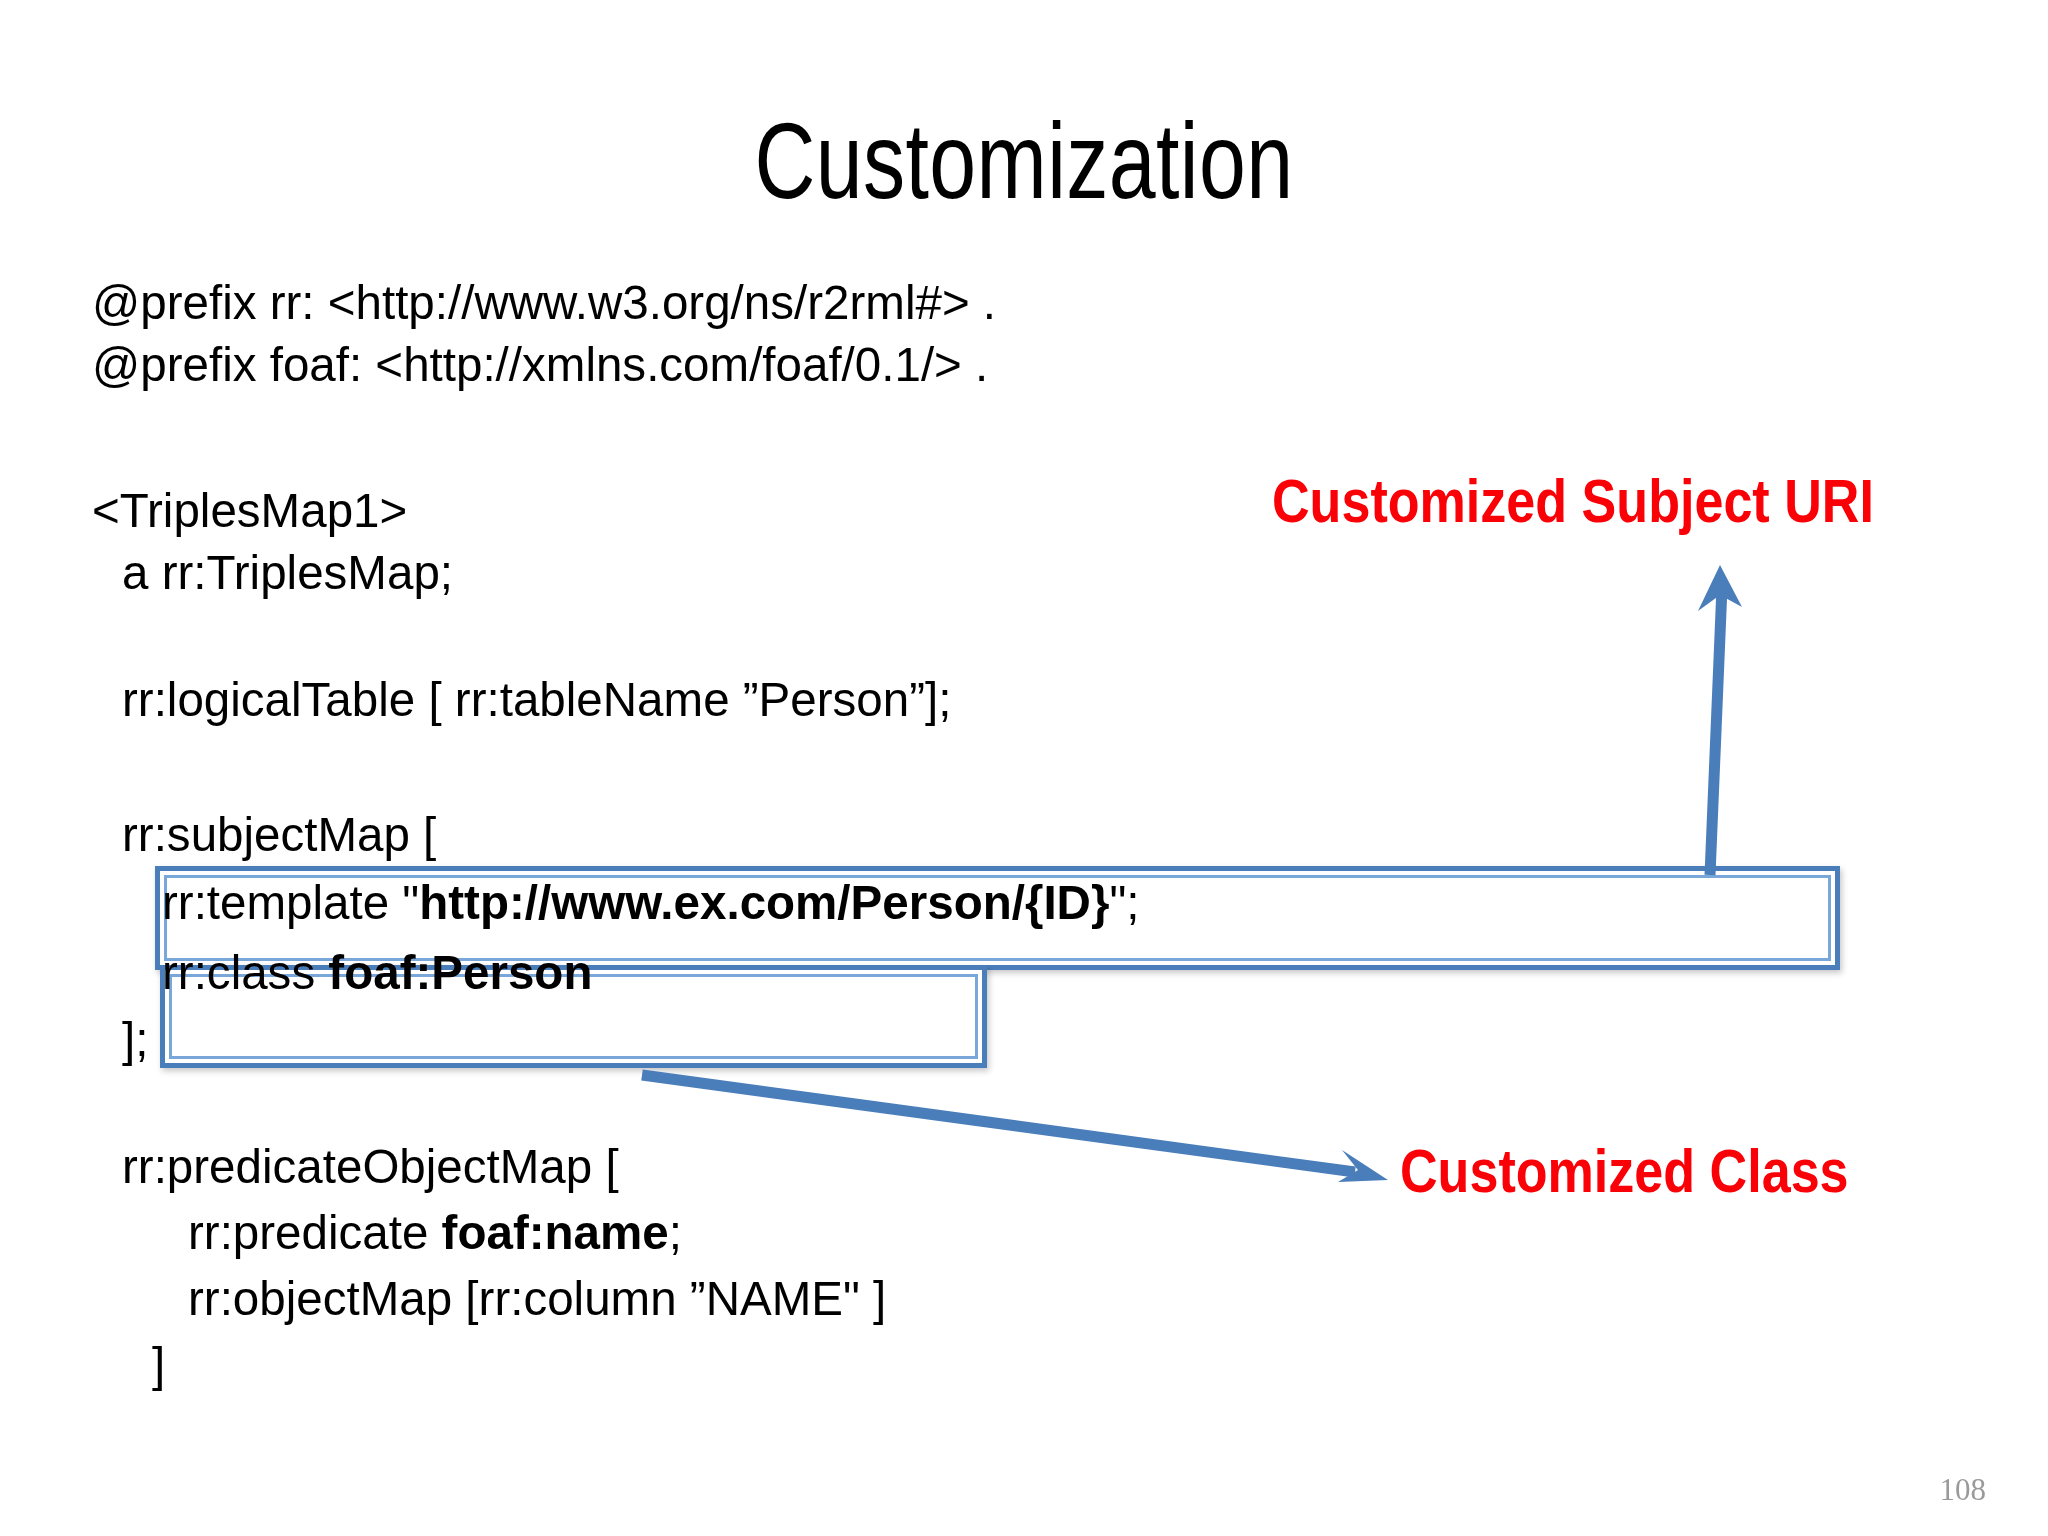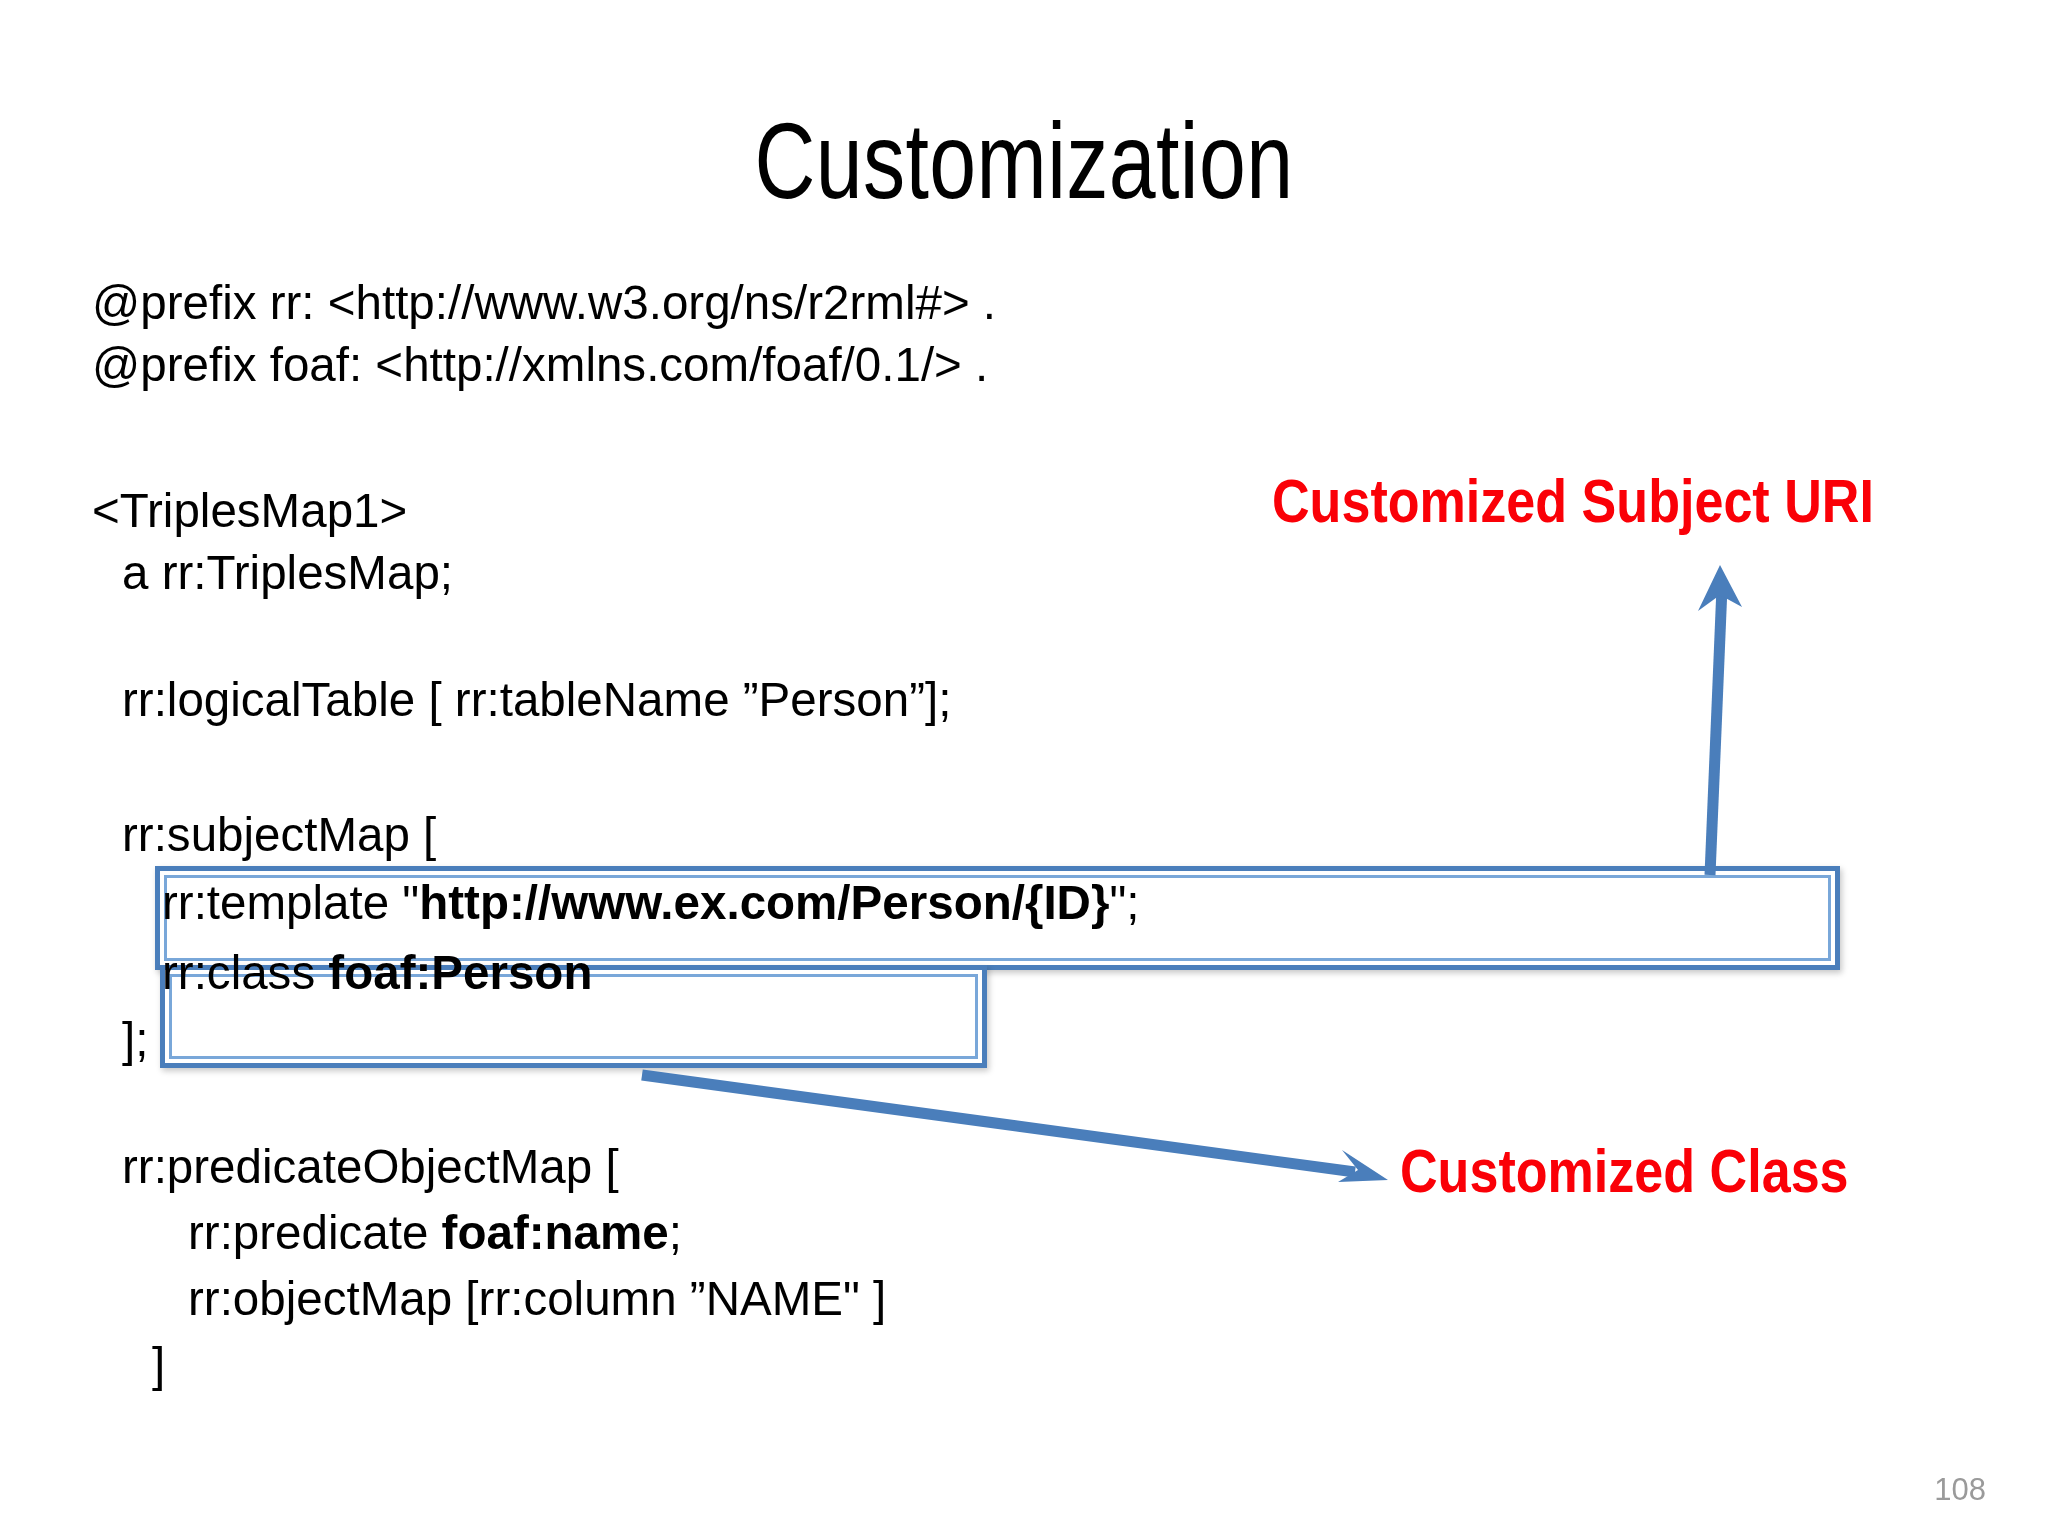--- a/index.html
+++ b/index.html
@@ -122,21 +122,21 @@
     top: 1140px;
     font-size: 62px;
   }
 
   
   #page-number {
     position: absolute;
     right: 62px;
     bottom: 28px;
     z-index: 6;
-    font-family: Liberation Sans, sans-serif;
+    font-family: Liberation Serif, serif;
     font-size: 31px;
     color: #9a9a9a;
   }
 </style>
 </head>
 <body>
 
 <div id="slide">
 
   <div id="slide-title">Customization</div>

